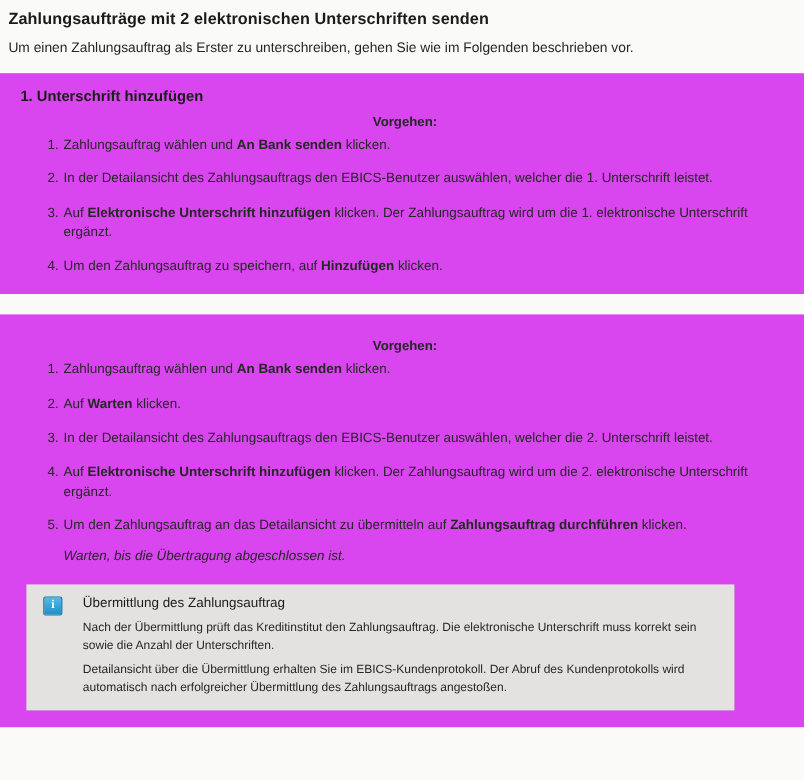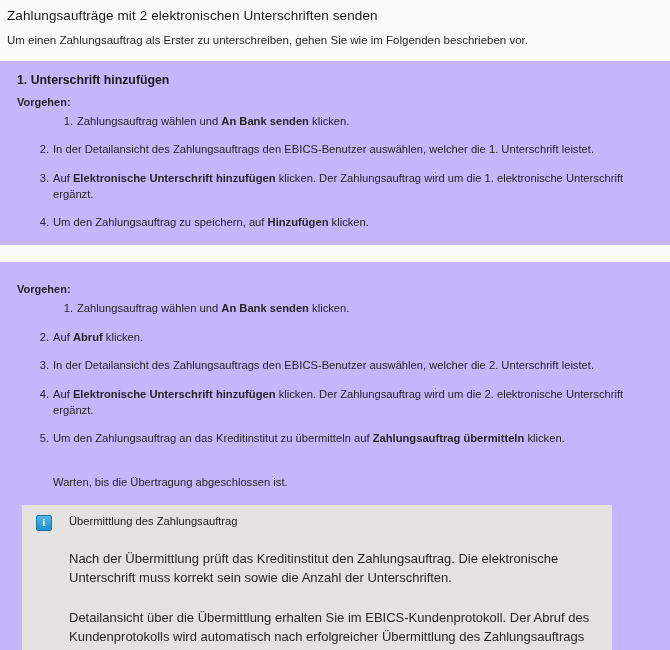--- a/index.html
+++ b/index.html
@@ -16,38 +16,38 @@
   }
   .page {
     width: 670px;
     height: 650px;
     box-sizing: border-box;
     padding: 0;
     position: relative;
   }
   .page-title {
     font-size: 13.5px;
-    font-weight: normal;
+    font-weight: bold;
     color: #1a1a1a;
     margin: 0;
     padding: 8px 10px 0 7px;
     letter-spacing: 0.1px;
   }
   .intro {
     font-size: 11.5px;
     line-height: 1.45;
     color: #262626;
     margin: 0;
     padding: 9px 14px 0 7px;
   }
   .intro.second {
     padding-top: 11px;
   }
   .section {
-    background: #c4b5fd;
+    background: #d946ef;
     margin: 0;
     padding: 12px 12px 14px 7px;
     box-sizing: border-box;
   }
   .section-gap {
     height: 17px;
     background: #fafaf9;
   }
   .section-top-gap {
     height: 12px;
@@ -58,54 +58,55 @@
     font-weight: bold;
     color: #1a1a1a;
     margin: 0 0 0 10px;
     padding: 0;
   }
   .vorgehen {
     font-size: 11px;
     font-weight: bold;
     color: #262626;
     margin: 9px 0 0 10px;
+    text-align: center;
   }
   ol.steps {
     margin: 6px 0 0 0;
     padding: 0 0 0 46px;
     list-style: none;
     counter-reset: stepc;
   }
   ol.steps > li {
     position: relative;
     font-size: 11.2px;
     line-height: 1.4;
     color: #262626;
     margin-top: 13px;
     padding-right: 10px;
     counter-increment: stepc;
   }
   ol.steps > li:first-child {
     margin-top: 0;
-    margin-left: 24px;
   }
   ol.steps > li::before {
     content: counter(stepc) ".";
     position: absolute;
     left: -16px;
     top: 0;
     width: 12px;
     text-align: right;
     font-size: 11.2px;
     color: #262626;
   }
   .substep {
-    margin-top: 28px;
+    margin-top: 10px;
     font-size: 11.2px;
     line-height: 1.4;
+    font-style: italic;
   }
   b, strong { font-weight: bold; }
 
   .note {
     background: #e3e2e0;
     margin: 14px 0 0 15px;
     width: 590px;
     box-sizing: border-box;
     padding: 9px 14px 11px 14px;
     position: relative;
@@ -132,24 +133,24 @@
   .note-body {
     flex: 1 1 auto;
   }
   .note-title {
     font-size: 11.2px;
     line-height: 1.4;
     color: #1a1a1a;
     margin: 0 0 0 0;
   }
   .note-p {
-    font-size: 13px;
+    font-size: 10px;
     line-height: 1.45;
     color: #262626;
-    margin: 21px 0 0 0;
+    margin: 6px 0 0 0;
   }
 </style>
 </head>
 <body>
 
 <div class="page">
 
   <h1 class="page-title">Zahlungsaufträge mit 2 elektronischen Unterschriften senden</h1>
 
   <p class="intro">Um einen Zahlungsauftrag als Erster zu unterschreiben, gehen Sie wie im Folgenden beschrieben vor.</p>
@@ -167,24 +168,24 @@
         <li><span>Um den Zahlungsauftrag zu speichern, auf </span><b>Hinzufügen</b><span> klicken.</span></li>
       </ol>
   </div>
 
   <div class="section-gap"></div>
 
   <div class="section">
     <div class="vorgehen">Vorgehen:</div>
     <ol class="steps">
         <li><span>Zahlungsauftrag wählen und </span><b>An Bank senden</b><span> klicken.</span></li>
-        <li><span>Auf </span><b>Abruf</b><span> klicken.</span></li>
+        <li><span>Auf </span><b>Warten</b><span> klicken.</span></li>
         <li><span>In der Detailansicht des Zahlungsauftrags den EBICS-Benutzer auswählen, welcher die 2. Unterschrift leistet.</span></li>
         <li><span>Auf </span><b>Elektronische Unterschrift hinzufügen</b><span> klicken. Der Zahlungsauftrag wird um die 2. elektronische Unterschrift ergänzt.</span></li>
-        <li><span>Um den Zahlungsauftrag an das Kreditinstitut zu übermitteln auf </span><b>Zahlungsauftrag übermitteln</b><span> klicken.</span><div class="substep">Warten, bis die Übertragung abgeschlossen ist.</div></li>
+        <li><span>Um den Zahlungsauftrag an das Detailansicht zu übermitteln auf </span><b>Zahlungsauftrag durchführen</b><span> klicken.</span><div class="substep">Warten, bis die Übertragung abgeschlossen ist.</div></li>
       </ol>
 
     <div class="note">
       <div class="note-icon">i</div>
       <div class="note-body">
         <div class="note-title">Übermittlung des Zahlungsauftrag</div>
         <div>
             <div class="note-p"><span>Nach der Übermittlung prüft das Kreditinstitut den Zahlungsauftrag. Die elektronische Unterschrift muss korrekt sein sowie die Anzahl der Unterschriften.</span></div>
             <div class="note-p"><span>Detailansicht über die Übermittlung erhalten Sie im EBICS-Kundenprotokoll. Der Abruf des Kundenprotokolls wird automatisch nach erfolgreicher Übermittlung des Zahlungsauftrags angestoßen.</span></div>
           </div>

